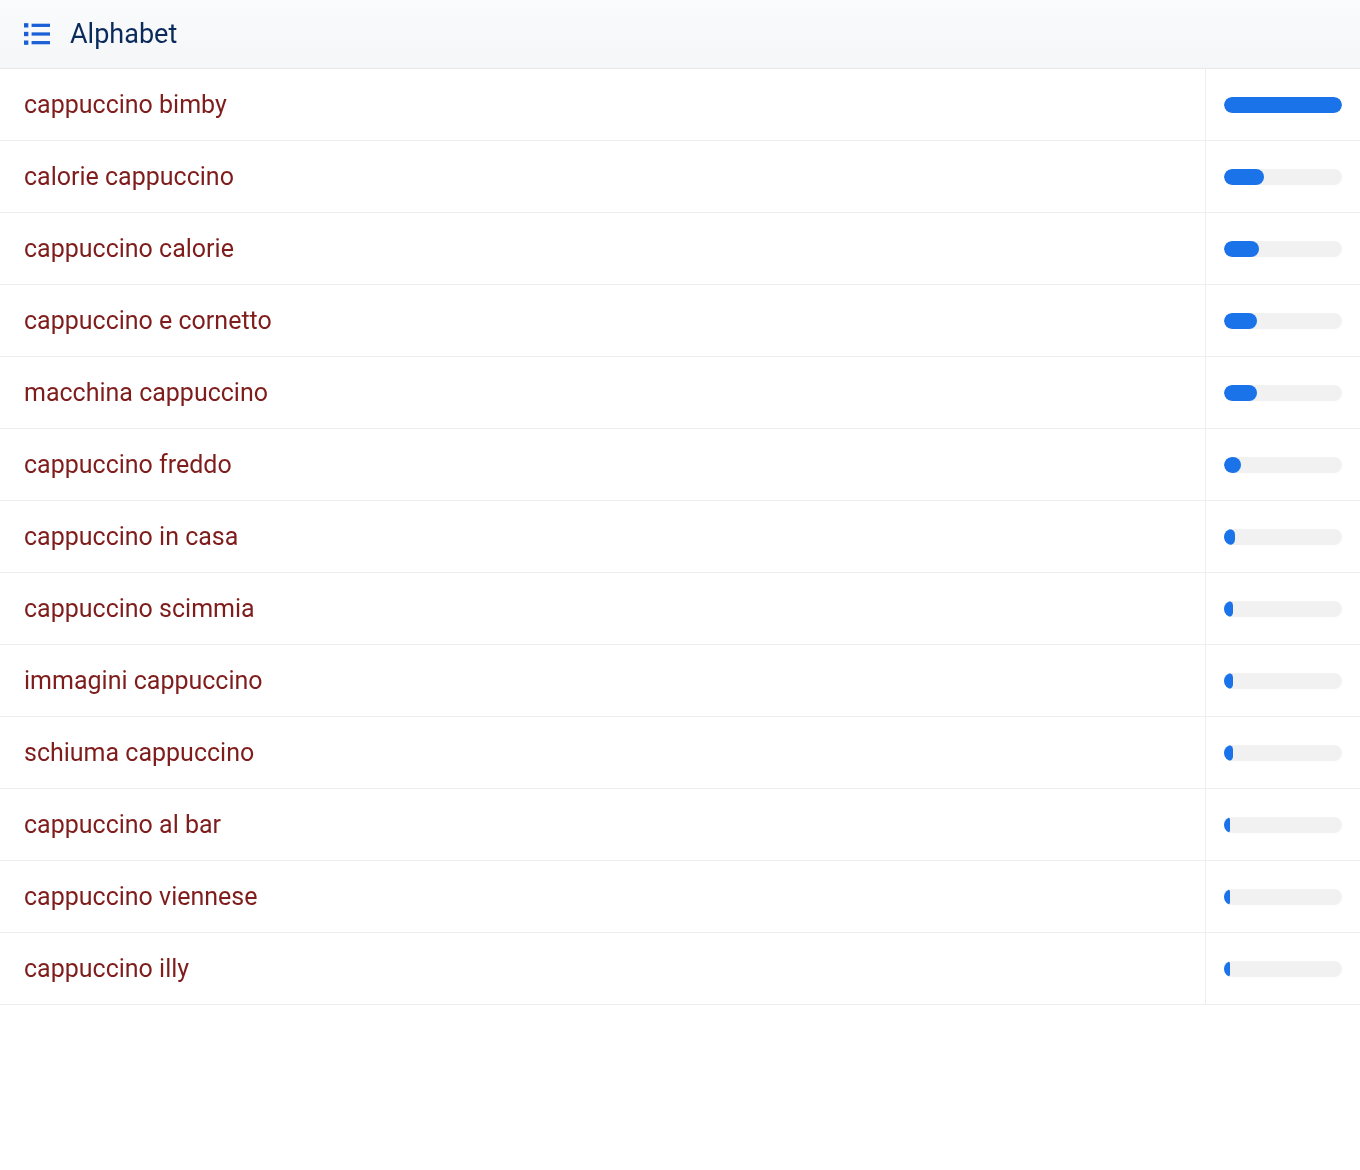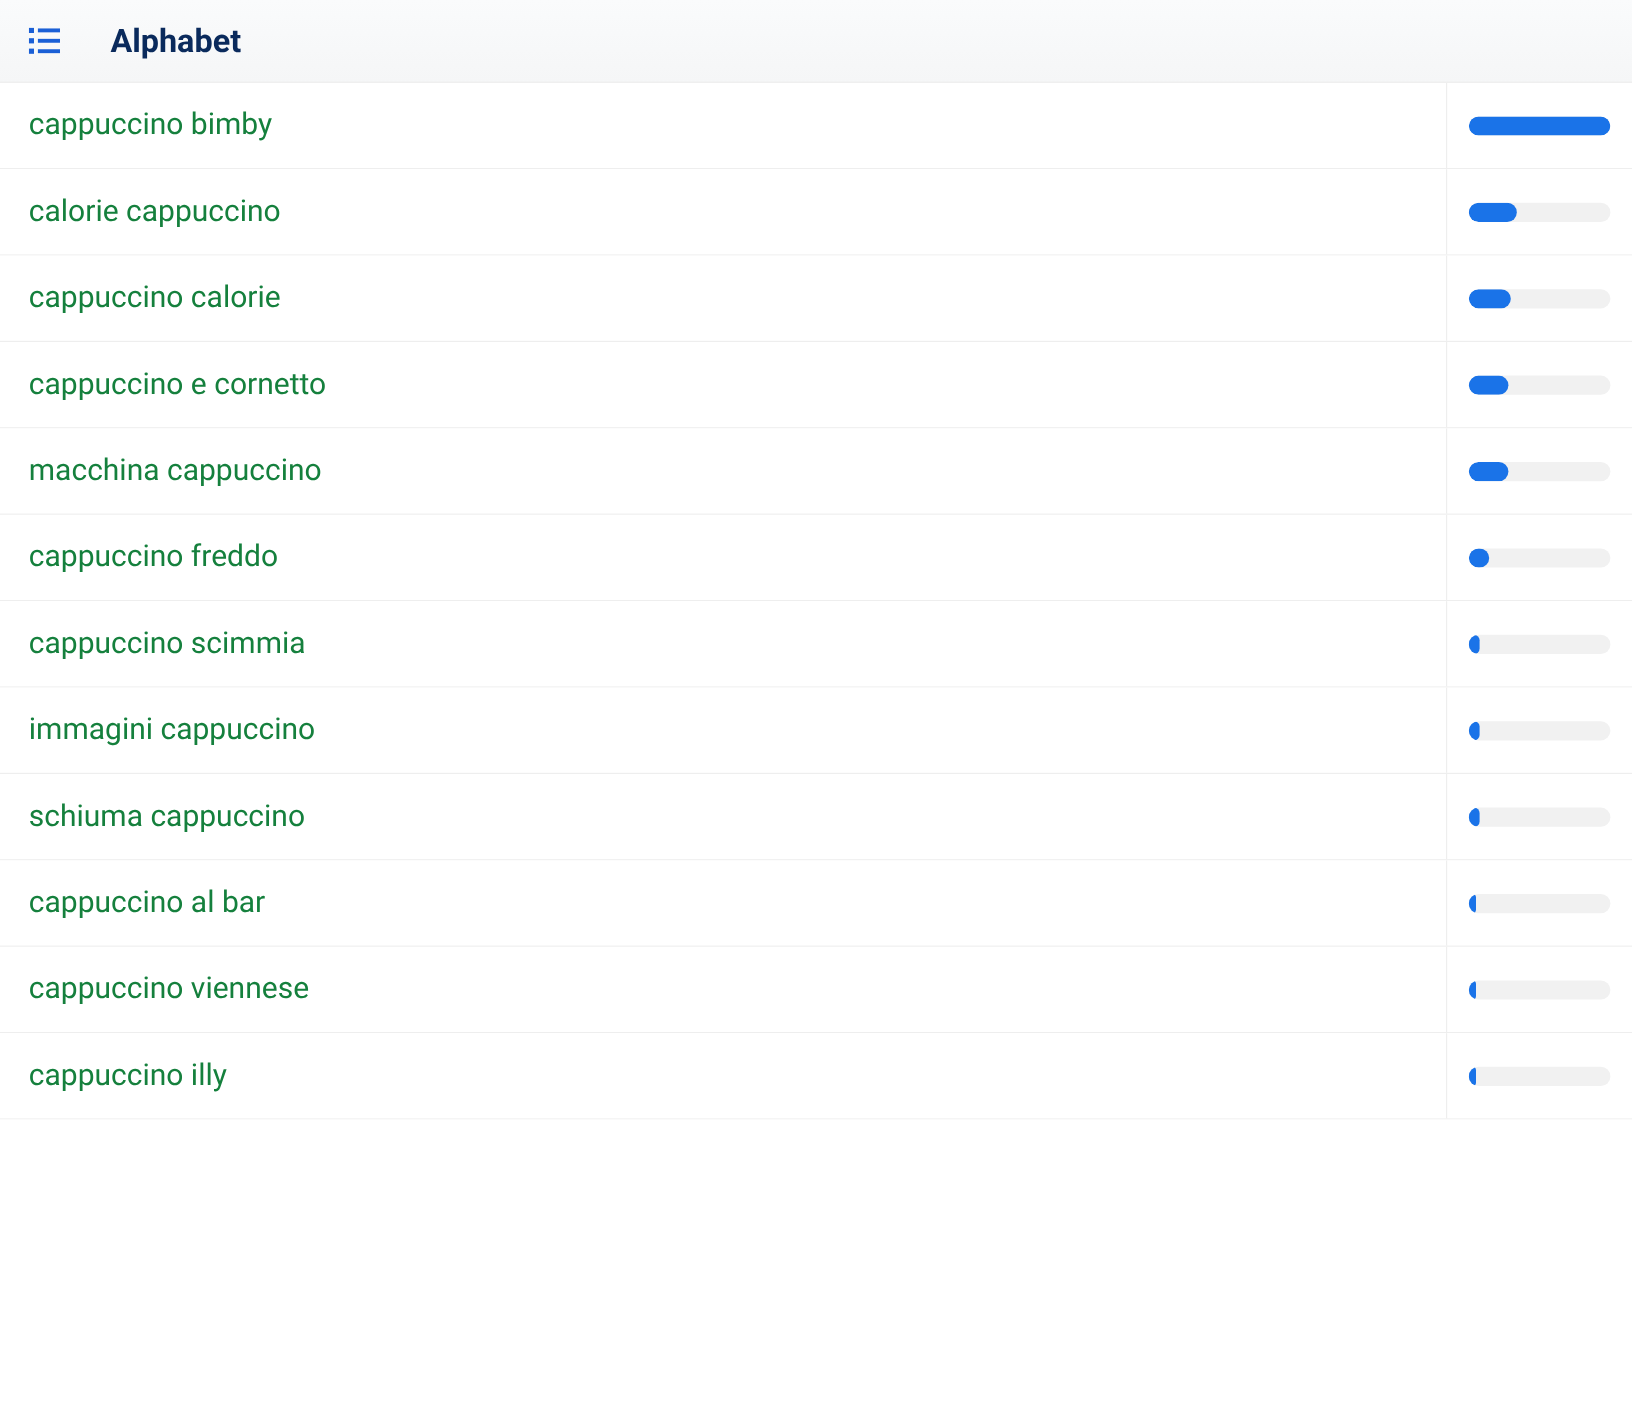--- a/index.html
+++ b/index.html
@@ -20,38 +20,37 @@
       border-bottom: 1px solid #e8e8e8;
     }
     .header-icon {
       width: 26px;
       height: 22px;
       margin-right: 20px;
       color: #1a5fd6;
     }
     .header-title {
       font-size: 27px;
-      font-weight: 700;
+      font-weight: 400;
       color: #0a2a5c;
-      margin-left: 22px;
     }
     .list {
       width: 100%;
     }
     .row {
       display: flex;
       align-items: stretch;
       border-bottom: 1px solid #eeeeee;
       background: #ffffff;
     }
     .row-label-cell {
       flex: 1;
       padding: 21px 24px;
       font-size: 25px;
-      color: #15803d;
+      color: #7f1d1d;
       border-right: 1px solid #eeeeee;
       display: flex;
       align-items: center;
     }
     .row-bar-cell {
       width: 154px;
       display: flex;
       align-items: center;
       justify-content: center;
       padding: 0 18px;
@@ -131,20 +130,28 @@
     </div>
     <div class="row">
       <div class="row-label-cell">cappuccino freddo</div>
       <div class="row-bar-cell">
         <div class="bar-track">
           <div class="bar-fill" style="width: 14%;"></div>
         </div>
       </div>
     </div>
     <div class="row">
+      <div class="row-label-cell">cappuccino in casa</div>
+      <div class="row-bar-cell">
+        <div class="bar-track">
+          <div class="bar-fill" style="width: 9%;"></div>
+        </div>
+      </div>
+    </div>
+    <div class="row">
       <div class="row-label-cell">cappuccino scimmia</div>
       <div class="row-bar-cell">
         <div class="bar-track">
           <div class="bar-fill" style="width: 8%;"></div>
         </div>
       </div>
     </div>
     <div class="row">
       <div class="row-label-cell">immagini cappuccino</div>
       <div class="row-bar-cell">

